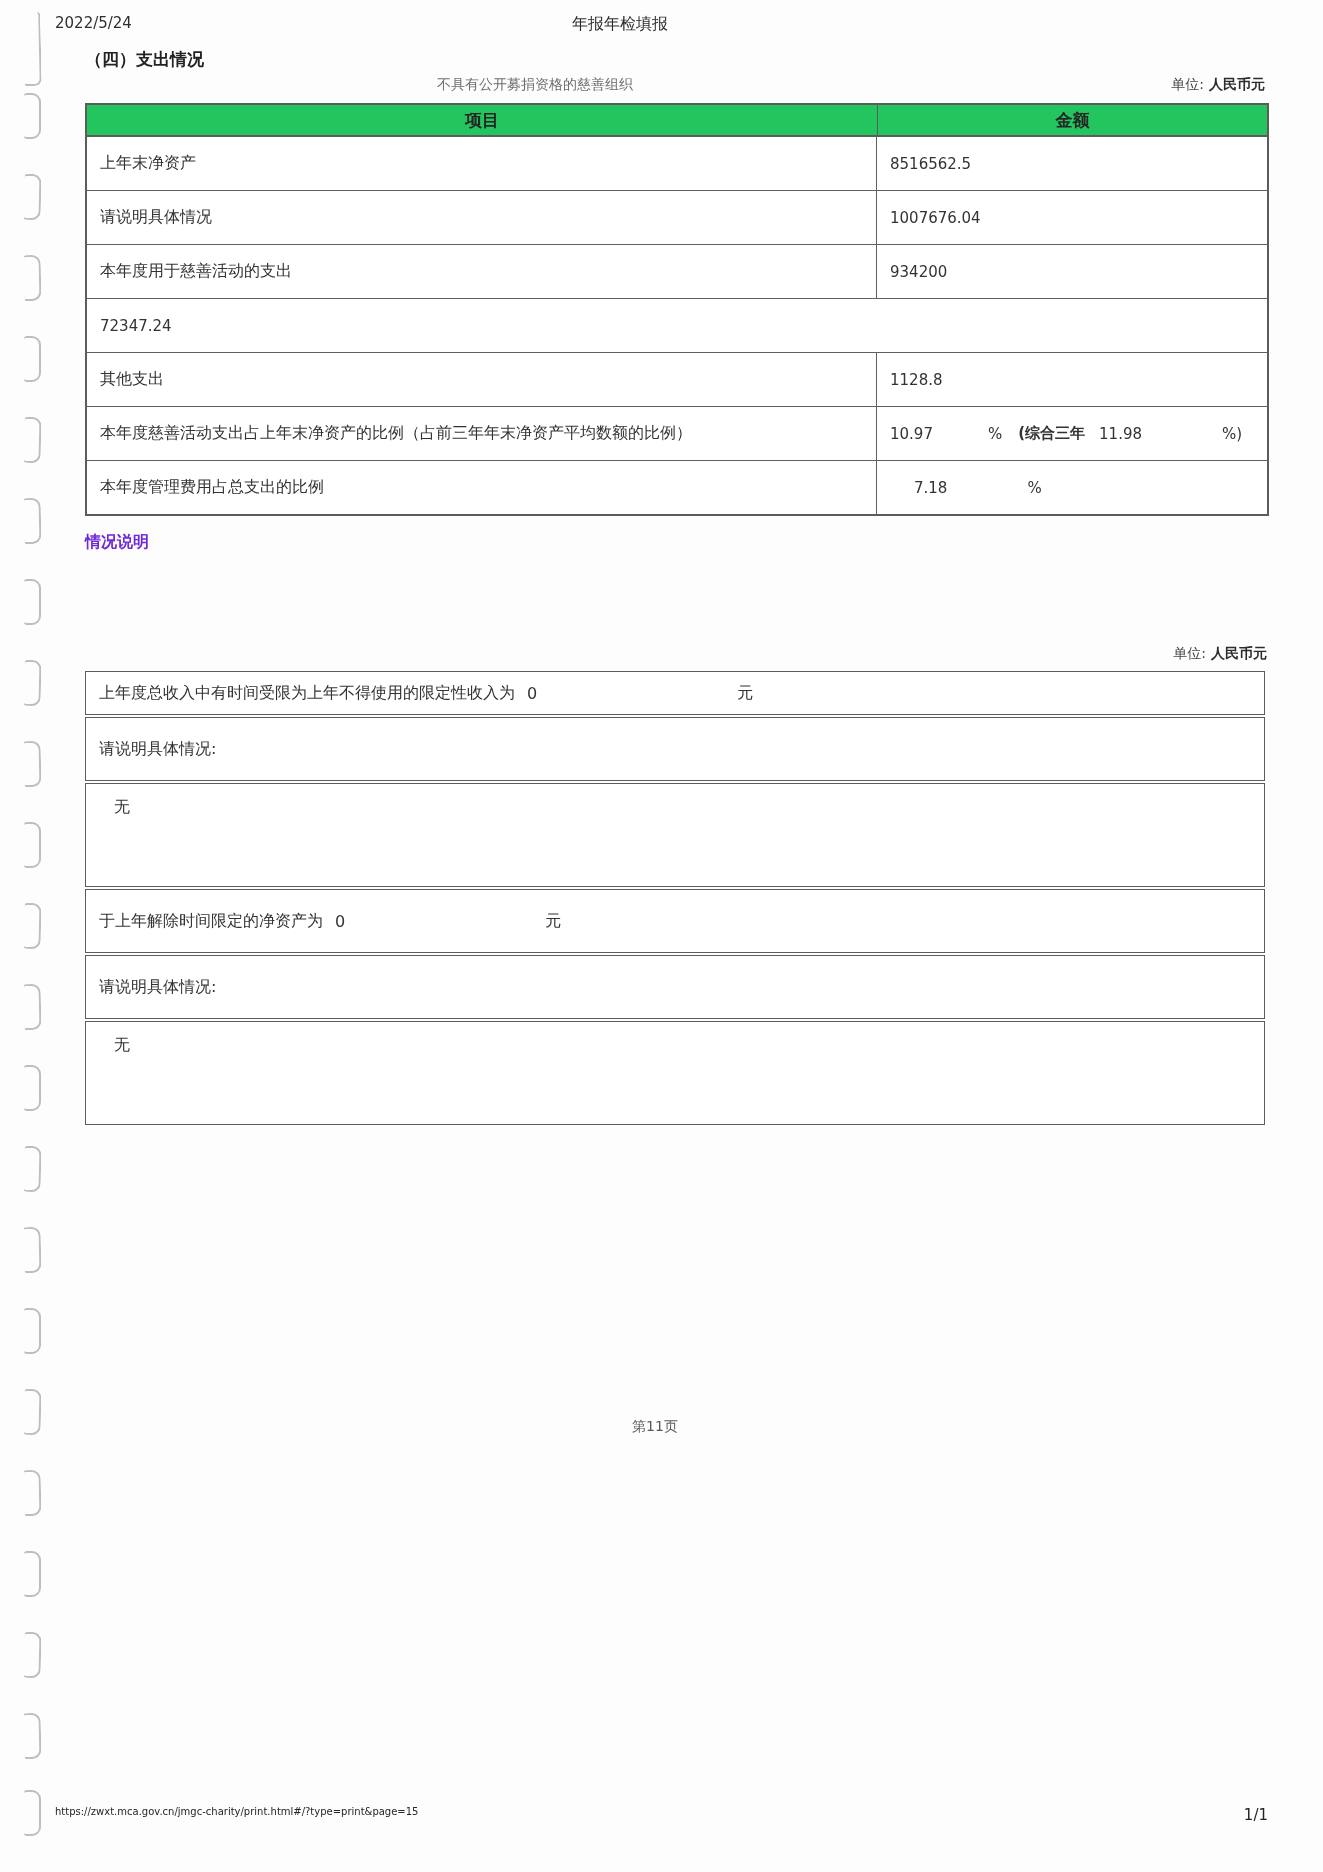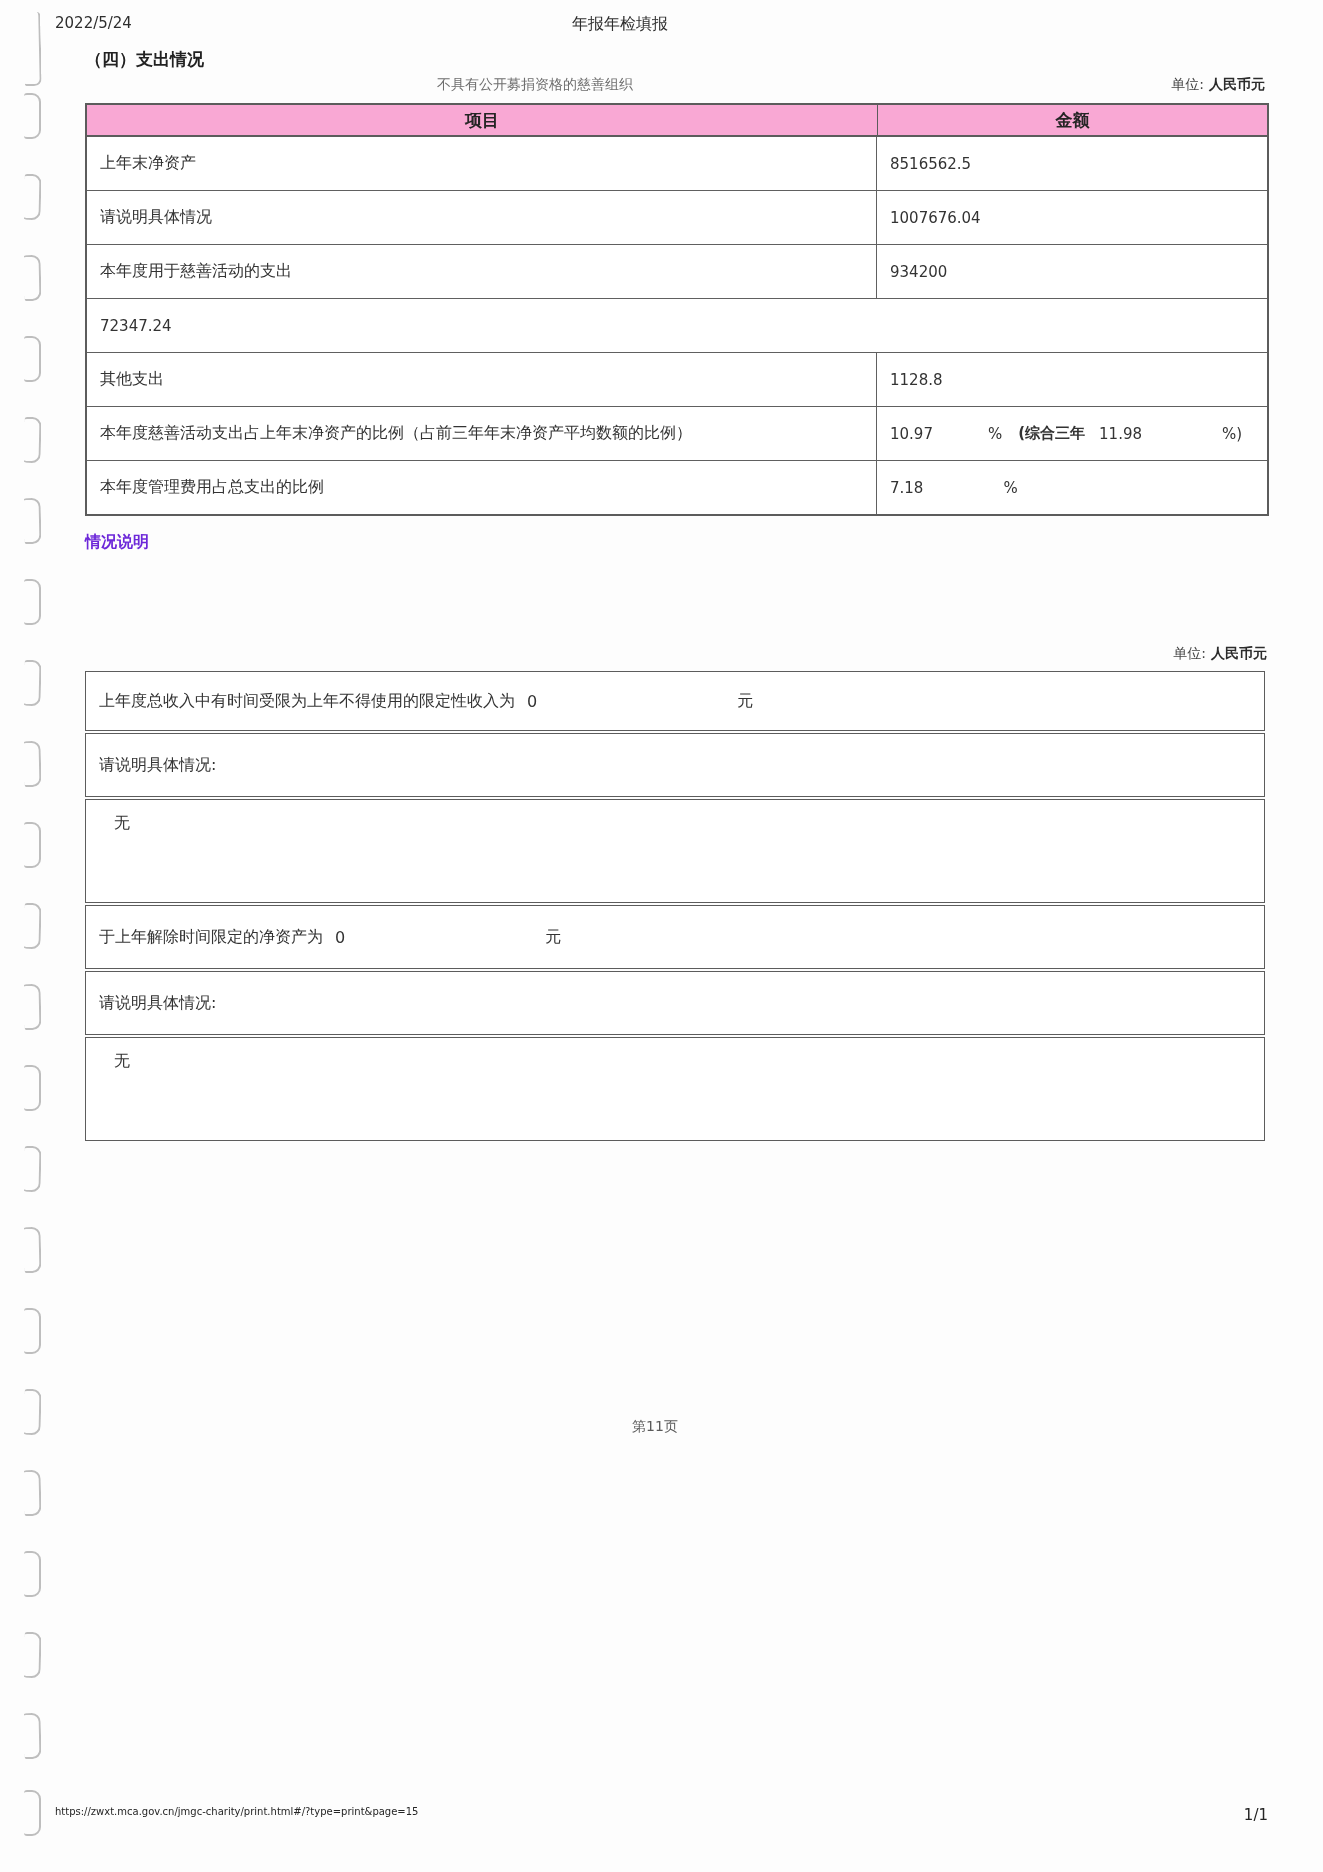--- a/index.html
+++ b/index.html
@@ -22,42 +22,42 @@
   .hdr-title{position:absolute;left:0;top:14px;width:1240px;text-align:center;font-size:16px;color:#2e2e2e;}
   .section-title{position:absolute;left:85px;top:48px;font-size:17px;font-weight:bold;color:#222;}
 
   .caption-row{position:absolute;left:85px;top:76px;width:1182px;height:24px;}
   .table-caption{position:absolute;left:0;width:900px;text-align:center;font-size:14px;color:#6e6e6e;}
   .unit{position:absolute;right:2px;top:0;font-size:14px;color:#444;}
   .unit .unit-val{font-weight:bold;margin-left:5px;color:#2c2c2c;}
 
   
   .tbl{position:absolute;left:85px;top:103px;width:1180px;border:2px solid #5c5c5c;background:#fff;}
-  .tbl-header{display:flex;height:30px;background:#f9a8d4;border-bottom:2px solid #5c5c5c;}
+  .tbl-header{display:flex;height:30px;background:#22c55e;border-bottom:2px solid #5c5c5c;}
   .th{display:flex;align-items:center;justify-content:center;font-size:17px;font-weight:bold;color:#252525;}
   .th-item{width:790px;border-right:1px solid #5c5c5c;}
   .th-amount{flex:1;}
   .trow{display:flex;height:53px;border-bottom:1px solid #606060;}
-  .trow:last-child{border-bottom:none;}
+  .trow:last-child{border-bottom:none;gap:24px;}
   .cell-item{width:790px;border-right:1px solid #606060;display:flex;align-items:center;padding-left:13px;font-size:16px;color:#333;box-sizing:border-box;}
   .cell-amount{flex:1;display:flex;align-items:center;padding-left:13px;font-size:15px;color:#333;}
   .pct-sign{margin-left:55px;}
   .pct-extra{margin-left:16px;font-weight:bold;}
   .pct-extra-val{margin-left:14px;}
   .pct-close{margin-left:80px;}
   .pct-sign-wide{margin-left:80px;}
 
   .notes-heading{position:absolute;left:85px;top:532px;font-size:16px;font-weight:bold;color:#6d28d9;}
   .unit-row2{position:absolute;left:85px;top:645px;width:1182px;text-align:right;font-size:14px;color:#444;}
   .unit-row2 .unit-val{font-weight:bold;margin-left:5px;color:#2c2c2c;}
 
   
   .boxes{position:absolute;left:85px;top:671px;width:1180px;}
   .nbox{border:1.5px solid #5c5c5c;background:#fff;margin-bottom:2px;display:flex;align-items:center;padding-left:13px;font-size:16px;color:#333;box-sizing:border-box;}
-  .nbox.h1{height:60px;}
+  .nbox.h1{height:44px;}
   .nbox.h2{height:64px;}
   .nbox.big{height:104px;align-items:flex-start;padding-top:13px;padding-left:28px;}
   .val-num{margin-left:12px;}
   .val-suffix{margin-left:200px;}
   .val-suffix-short{margin-left:200px;}
 
   .page-number{position:absolute;left:85px;top:1418px;width:1140px;text-align:center;font-size:14px;color:#5a5a5a;}
   .footer-url{position:absolute;left:55px;top:1806px;font-size:10px;color:#252525;}
   .footer-page{position:absolute;right:55px;top:1806px;font-size:15px;color:#252525;}
 </style>

